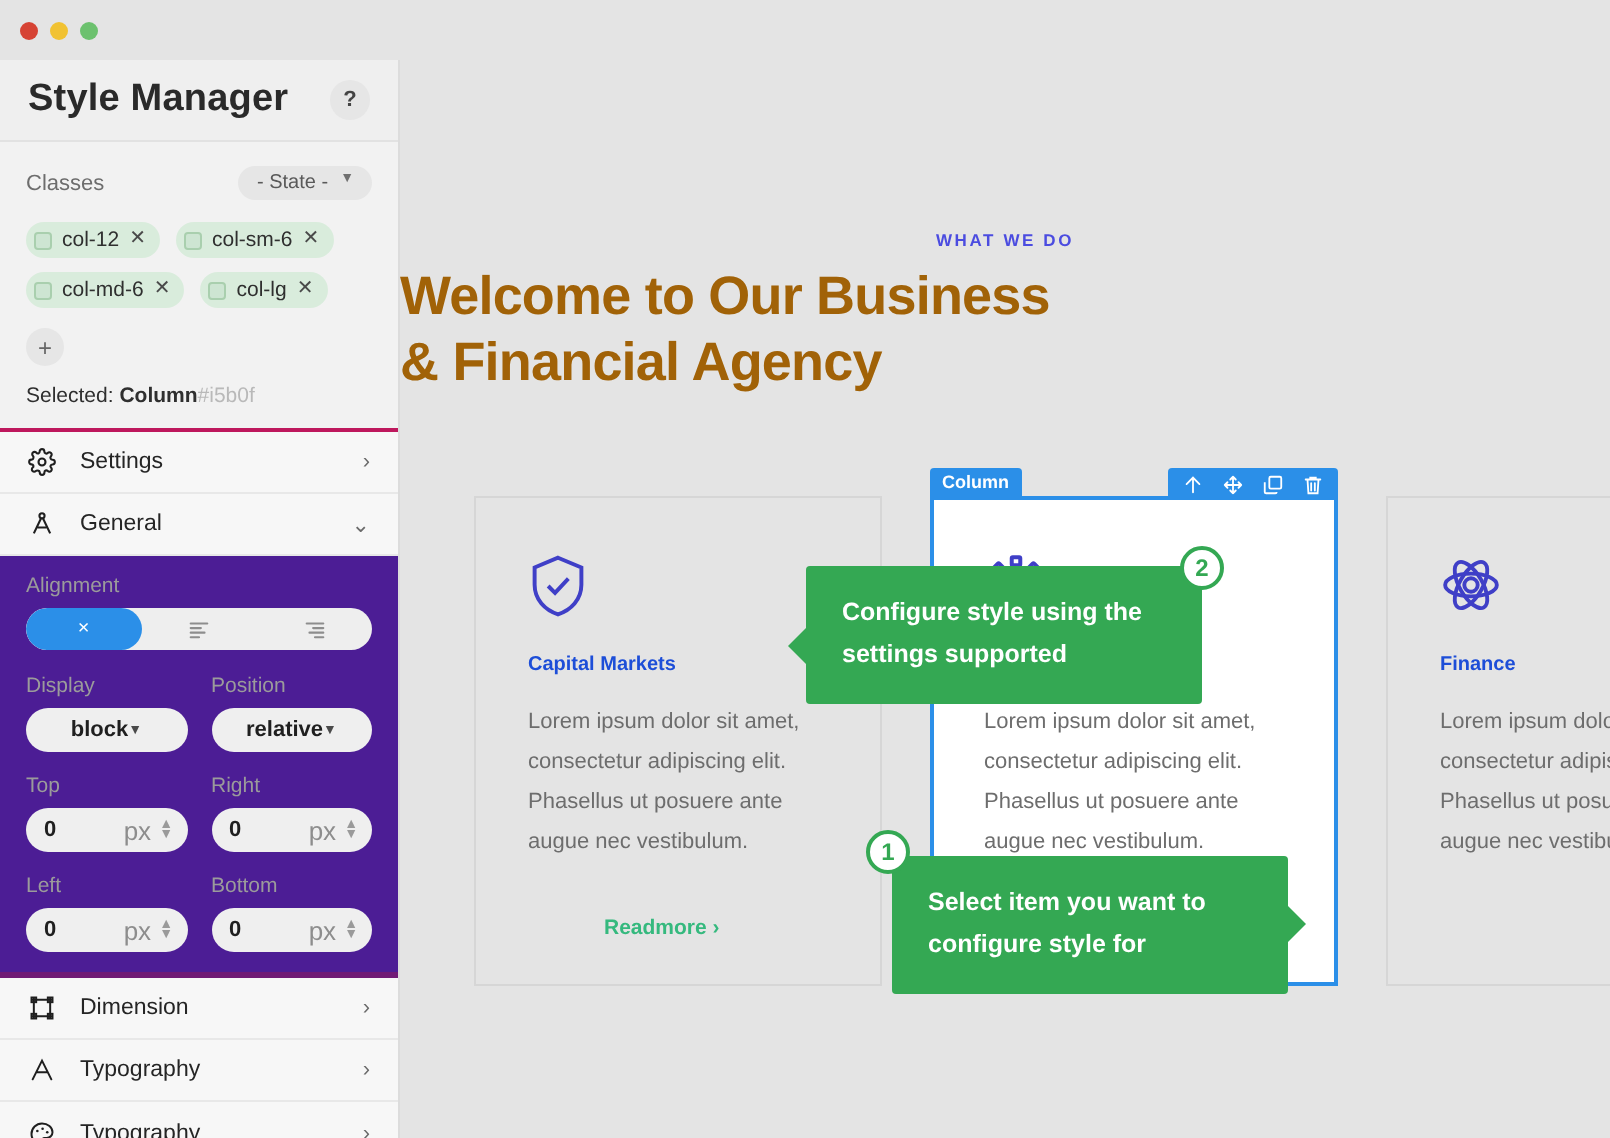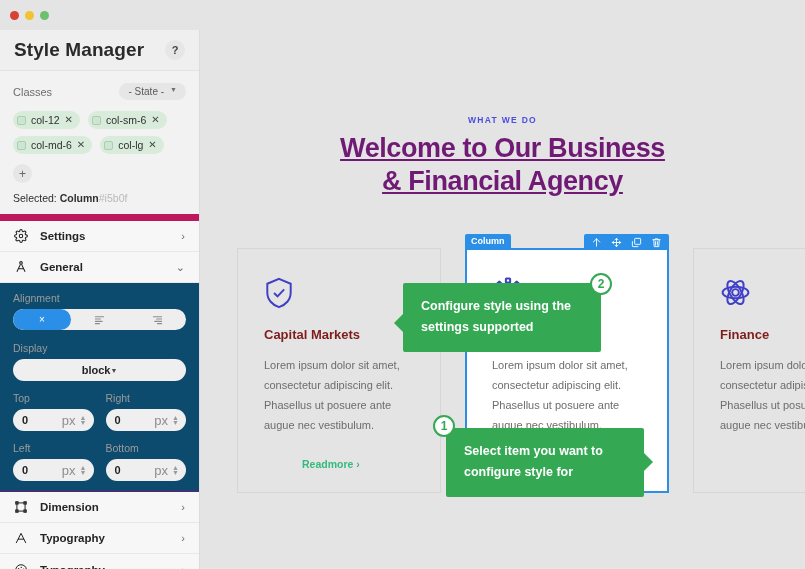--- a/index.html
+++ b/index.html
@@ -37,21 +37,21 @@
   }
   .sm-title { font-size: 19px; font-weight: bold; color: #2a2a2a; letter-spacing: .1px; }
   .help-btn {
     width: 20px; height: 20px; border-radius: 50%;
     background: #e6e6e6; color: #444;
     font-size: 11px; font-weight: bold;
     display: flex; align-items: center; justify-content: center;
     cursor: pointer;
   }
 
-  .classes-panel { padding: 12px 13px 10px 13px; background: #f2f2f2; border-bottom: 7px solid #be185d; }
+  .classes-panel { padding: 12px 13px 10px 13px; background: #f2f2f2; border-bottom: 2px solid #be185d; }
   .classes-row { display: flex; align-items: center; justify-content: space-between; margin-bottom: 11px; }
   .classes-label { font-size: 11px; color: #6d6d6d; }
   .state-select {
     background: #e6e6e6; border-radius: 11px; padding: 3px 9px;
     font-size: 10px; color: #595959; display: flex; align-items: flex-start; gap: 6px;
     cursor: pointer;
   }
   .caret { font-size: 7px; color: #707070; }
 
   .chips { display: flex; flex-wrap: wrap; gap: 7px 8px; }
@@ -69,26 +69,26 @@
   }
   .selected-line { margin-top: 9px; font-size: 10.5px; color: #2f2f2f; }
   .selected-line .sel-label { font-weight: normal; }
   .selected-line .sel-name { font-weight: bold; }
   .selected-line .sel-id { color: #b9b9b9; }
 
   .sect-row {
     height: 31px; display: flex; align-items: center; padding: 0 14px; gap: 12px;
     border-bottom: 1px solid #e8e8e8; background: #f7f7f7; cursor: pointer;
   }
-  .sect-row .sect-label { flex: 1; font-size: 11.5px; font-weight: bold; color: #252525; }
+  .sect-row .sect-label { flex: 1; font-size: 11.5px; font-weight: normal; color: #252525; }
   .sect-row .chev { font-size: 11px; color: #6a6a6a; }
   .sect-icon { width: 14px; height: 14px; display: flex; align-items: center; justify-content: center; color: #1f1f1f; }
   .sect-icon svg { display: block; }
 
-  .general-body { padding: 9px 13px 10px 13px; background: #0c4a6e; border-bottom: 1px solid #701a75; }
+  .general-body { padding: 9px 13px 10px 13px; background: #4c1d95; border-bottom: 3px solid #701a75; }
   .field-label { font-size: 10.5px; color: #9b9b9b; margin-bottom: 5px; }
 
   .align-group {
     display: flex; background: #eeeeee; border-radius: 13px; height: 21px; overflow: hidden;
     margin-bottom: 12px;
   }
   .align-btn {
     flex: 1; display: flex; align-items: center; justify-content: center;
     font-size: 10px; color: #8d8d8d; cursor: pointer;
   }
@@ -114,37 +114,36 @@
   
   .canvas {
     position: absolute; top: 30px; left: 200px; width: 605px; height: 539px;
     background: #e4e4e4; overflow: hidden;
   }
   .eyebrow {
     position: absolute; top: 85px; left: 0; width: 605px; text-align: center;
     font-size: 8.5px; font-weight: bold; letter-spacing: 1.3px; color: #4b4ce0;
   }
   .headline {
-    position: absolute; top: 102px; left: 0; width: 605px; text-align: center;
-    font-size: 27px; font-weight: bold; line-height: 33px; color: #701a75;
+    position: absolute; top: 102px; left: 0; width: 605px; 
+    font-size: 27px; font-weight: bold; line-height: 33px; color: #a16207;
     letter-spacing: -.4px;
-    text-decoration: underline;
   }
 
   .cards { position: absolute; top: 218px; left: 37px; display: flex; gap: 24px; }
   .card {
     width: 204px; height: 245px; background: #e4e4e4;
     border: 1px solid #d6d6d6; padding: 28px 26px 0 26px; position: relative;
   }
   .card.selected {
     background: #ffffff; border: 2px solid #2b8fe8; padding: 27px 25px 0 25px;
   }
   .card-icon { color: #3f3fc7; margin-bottom: 16px; height: 34px; }
   .card-icon svg { display: block; }
-  .card-title { font-size: 13px; font-weight: bold; color: #7f1d1d; margin-bottom: 13px; }
+  .card-title { font-size: 10px; font-weight: bold; color: #1d4ed8; margin-bottom: 13px; }
   .card-text { font-size: 11px; line-height: 20px; color: #6d6d6d; }
   .readmore {
     position: absolute; bottom: 22px; left: 26px;
     font-size: 10.5px; font-weight: bold; color: #35b97e; cursor: pointer; padding-left: 38px;
   }
 
   
   .sel-badge {
     position: absolute; top: -16px; left: -2px;
     background: #2b8fe8; color: #fff; font-size: 9px; font-weight: bold;
@@ -278,20 +277,27 @@
             <path d="M3 6h18M10 11h11M6 16h15M12 21h9"></path>
           </svg>
         </div>
       </div>
 
       <div class="two-col">
         <div class="col-half">
           <div class="field-label">Display</div>
           <div class="select-box">
             <span>block</span>
+            <span class="caret2">▼</span>
+          </div>
+        </div>
+        <div class="col-half">
+          <div class="field-label">Position</div>
+          <div class="select-box">
+            <span>relative</span>
             <span class="caret2">▼</span>
           </div>
         </div>
       </div>
 
       <div class="two-col">
         <div class="col-half">
           <div class="field-label">Top</div>
           <div class="num-box">
             <span class="num-val">0</span>

